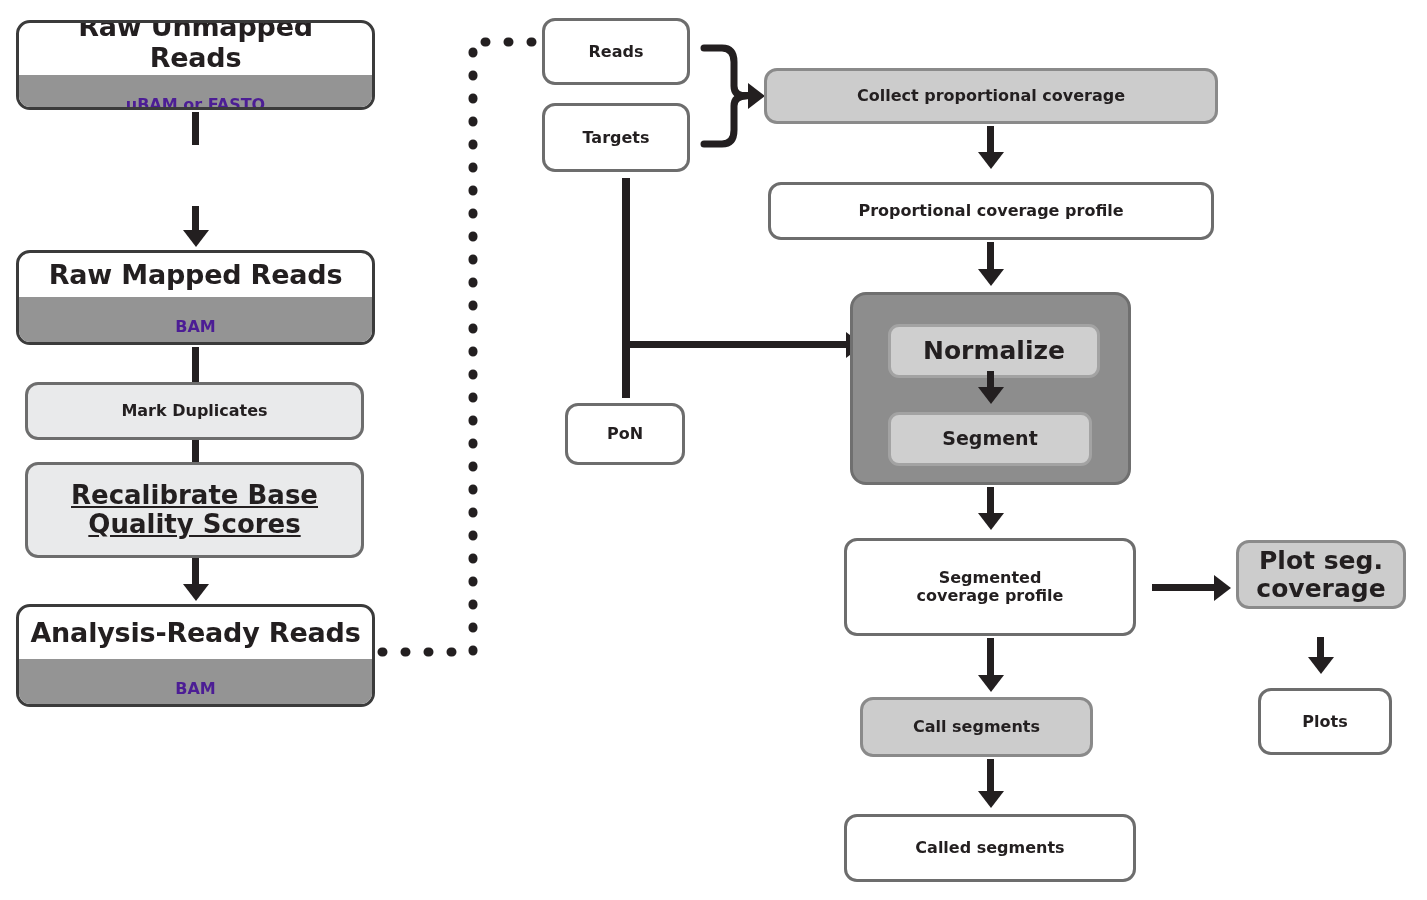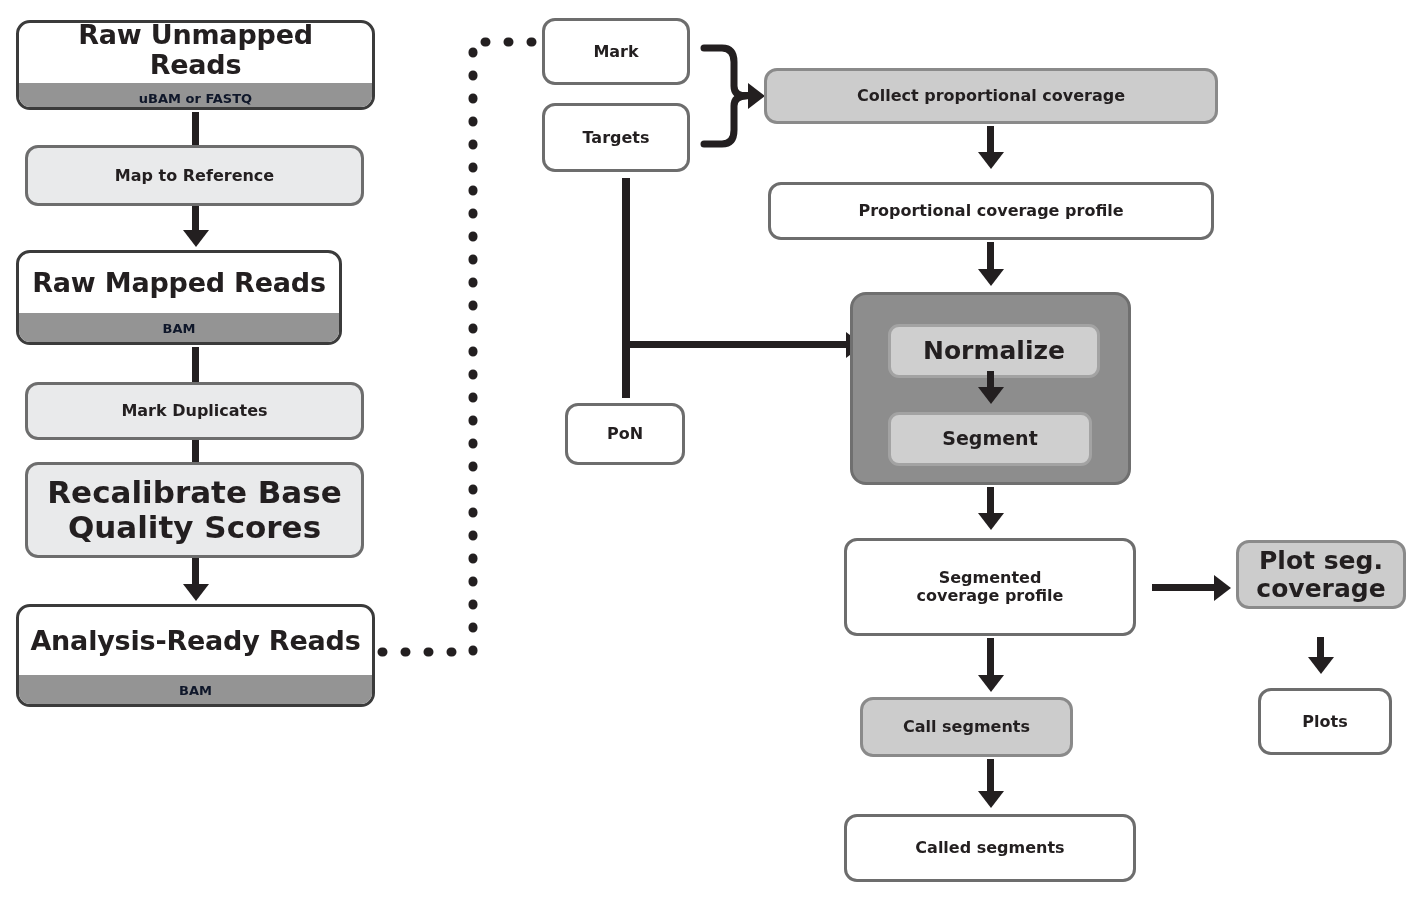--- a/index.html
+++ b/index.html
@@ -49,24 +49,24 @@
     border: 3px solid #3b3b3b;
     background: #ffffff;
     border-radius: 14px;
   }
   .node.file .label {
     font-size: 27px;
     letter-spacing: -0.2px;
   }
   .node.file .footer {
     background: #949494;
-    color: #0f172a;
-    font-size: 13px;
+    color: #4c1d95;
+    font-size: 16px;
     font-weight: bold;
-    padding: 8px 0 6px 0;
+    padding: 20px 0 6px 0;
     line-height: 1.1;
     border-top: 1px solid #949494;
   }
 
   
   .node.plain {
     border: 3px solid #6d6d6d;
     background: #ffffff;
   }
 
@@ -138,59 +138,56 @@
 
 <div id="canvas">
 
   <div class="node file" style="left:16px; top:20px; width:359px; height:90px;">
     <div class="label">Raw Unmapped Reads</div>
     <div class="footer">uBAM or FASTQ</div>
   </div>
 
   <div class="vline" style="left:192px; top:112px; height:33px;"></div>
 
-  <div class="node tool-light" style="left:25px; top:145px; width:339px; height:61px;">
-    <div class="label">Map to Reference</div>
-  </div>
 
   <div class="vline" style="left:192px; top:206px; height:26px;"></div>
   <div class="arrow-down" style="left:183px; top:230px;"></div>
 
-  <div class="node file" style="left:16px; top:250px; width:326px; height:95px;">
+  <div class="node file" style="left:16px; top:250px; width:359px; height:95px;">
     <div class="label">Raw Mapped Reads</div>
     <div class="footer">BAM</div>
   </div>
 
   <div class="vline" style="left:192px; top:347px; height:35px;"></div>
 
   <div class="node tool-light" style="left:25px; top:382px; width:339px; height:58px;">
     <div class="label">Mark Duplicates</div>
   </div>
 
   <div class="vline" style="left:192px; top:440px; height:22px;"></div>
 
   <div class="node tool-light" style="left:25px; top:462px; width:339px; height:96px;">
-    <div class="label" style="font-size:31px;">Recalibrate Base
+    <div class="label" style="font-size:26px;text-decoration:underline;">Recalibrate Base
 Quality Scores</div>
   </div>
 
   <div class="vline" style="left:192px; top:558px; height:28px;"></div>
   <div class="arrow-down" style="left:183px; top:584px;"></div>
 
   <div class="node file" style="left:16px; top:604px; width:359px; height:103px;">
     <div class="label">Analysis-Ready Reads</div>
     <div class="footer">BAM</div>
   </div>
 
   <svg class="dotted-path" width="1427" height="900">
     <polyline points="382,652 473,652 473,42 540,42" fill="none" stroke="#231f20" stroke-width="9" stroke-linecap="round" stroke-dasharray="1 22"></polyline>
   </svg>
 
   <div class="node plain" style="left:542px; top:18px; width:148px; height:67px;">
-    <div class="label">Mark</div>
+    <div class="label">Reads</div>
   </div>
 
   <div class="node plain" style="left:542px; top:103px; width:148px; height:69px;">
     <div class="label">Targets</div>
   </div>
 
   <svg class="brace" width="60" height="110" style="left:700px; top:42px;">
     <path d="M 4 6 L 22 6 Q 34 6 34 20 L 34 44 Q 34 54 46 54 Q 34 54 34 64 L 34 88 Q 34 102 22 102 L 4 102" fill="none" stroke="#231f20" stroke-width="7" stroke-linecap="round" stroke-linejoin="round"></path>
   </svg>
 
@@ -251,21 +248,21 @@
   <div class="vline" style="left:1317px; top:637px; height:22px;"></div>
   <div class="arrow-down" style="left:1308px; top:657px;"></div>
 
   <div class="node plain" style="left:1258px; top:688px; width:134px; height:67px;">
     <div class="label">Plots</div>
   </div>
 
   <div class="vline" style="left:987px; top:638px; height:40px;"></div>
   <div class="arrow-down" style="left:978px; top:675px;"></div>
 
-  <div class="node tool-gray" style="left:860px; top:697px; width:213px; height:60px;">
+  <div class="node tool-gray" style="left:860px; top:697px; width:233px; height:60px;">
     <div class="label">Call segments</div>
   </div>
 
   <div class="vline" style="left:987px; top:759px; height:35px;"></div>
   <div class="arrow-down" style="left:978px; top:791px;"></div>
 
   <div class="node plain" style="left:844px; top:814px; width:292px; height:68px;">
     <div class="label">Called segments</div>
   </div>
 

